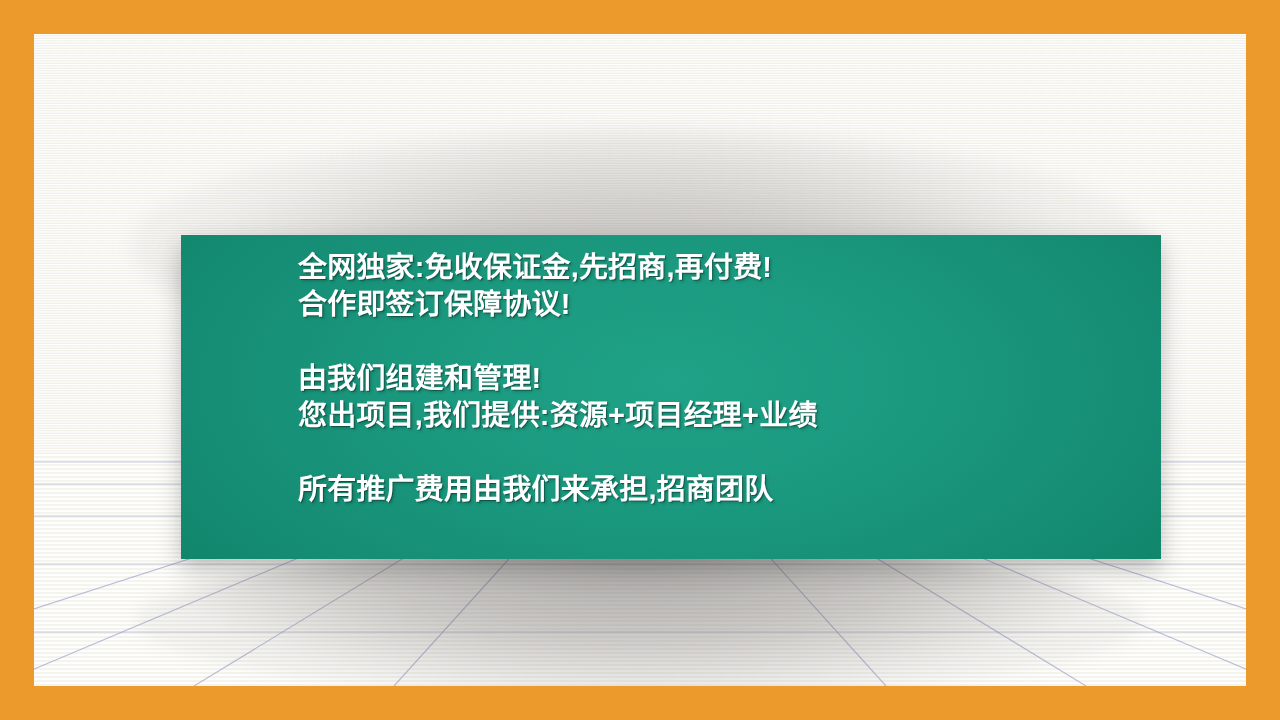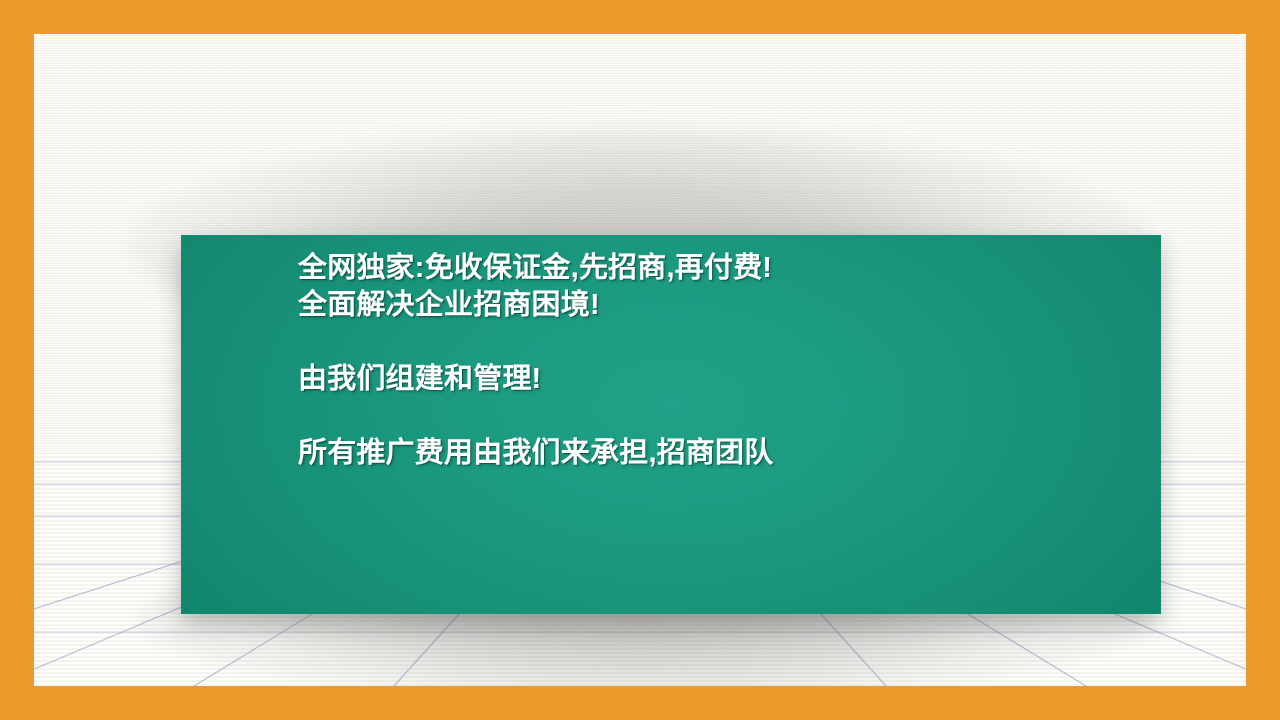--- a/index.html
+++ b/index.html
@@ -114,21 +114,21 @@
     filter: blur(8px);
     pointer-events: none;
   }
 
   
   .panel {
     position: absolute;
     left: 147px;
     top: 201px;
     width: 980px;
-    height: 379px;
+    height: 324px;
     background:
       radial-gradient(ellipse 78% 120% at 50% 45%,
         #1fa287 0%,
         #1b9a80 30%,
         #158d74 62%,
         #0e8268 88%,
         #0c7d64 100%);
     box-shadow: 0 10px 22px rgba(40,38,36,0.28);
     overflow: hidden;
   }
@@ -187,25 +187,26 @@
       </svg>
     </div>
 
     <div class="halo-top"></div>
     <div class="halo-bottom"></div>
 
     <div class="panel">
       <div class="panel-inner">
 
         <div class="line">全网独家:免收保证金,先招商,再付费!</div>
-        <div class="line">全面解决企业招商困境!</div>
+        <div class="line">合作即签订保障协议!</div>
 
         <div class="spacer"></div>
 
         <div class="line">由我们组建和管理!</div>
+        <div class="line">您出项目,我们提供:资源+项目经理+业绩</div>
 
         <div class="spacer"></div>
 
         <div class="line">所有推广费用由我们来承担,招商团队</div>
 
       </div>
     </div>
 
   </div>
 </div>

